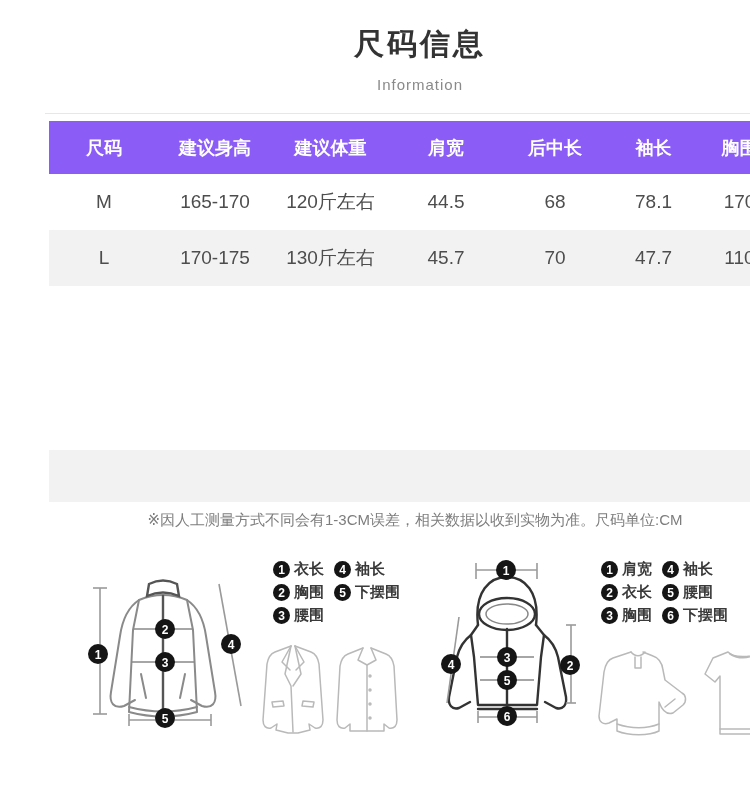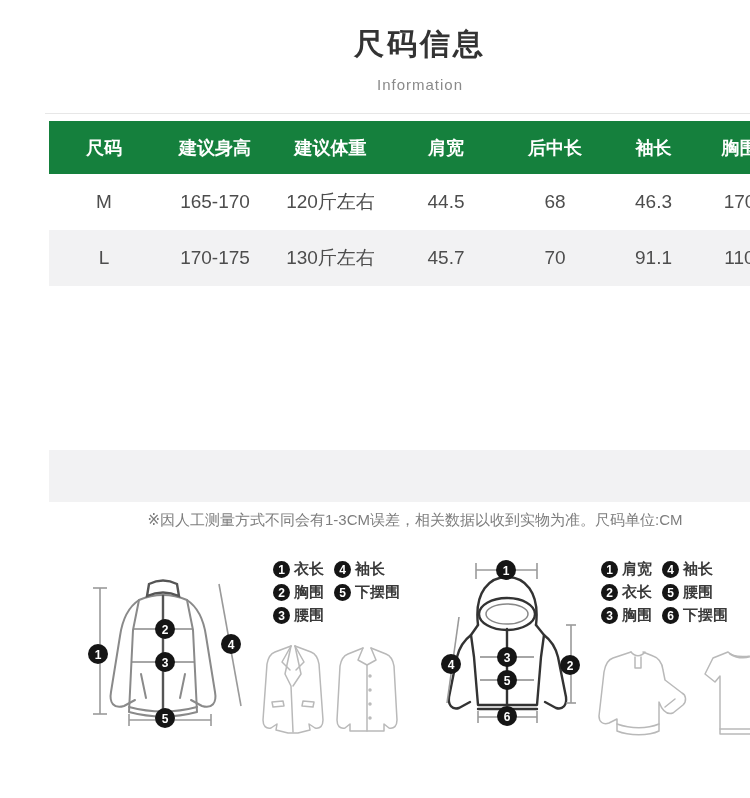--- a/index.html
+++ b/index.html
@@ -8,21 +8,21 @@
 
   
   .title{position:absolute;top:24px;left:0;width:100%;text-align:center;
          font-size:30px;font-weight:bold;color:#333;letter-spacing:3px;}
   .subtitle{position:absolute;top:76px;left:0;width:100%;text-align:center;
             font-size:15px;color:#8a8a8a;letter-spacing:1px;}
   .top-divider{position:absolute;top:113px;left:0;width:750px;height:1px;background:#e7e7e7;}
 
   
   .size-table{position:absolute;top:121px;left:4px;width:731px;border-collapse:collapse;table-layout:fixed;}
-  .size-table th{background:#15803d;color:#ffffff;font-size:18px;font-weight:600;height:51px;}
+  .size-table th{background:#8b5cf6;color:#ffffff;font-size:18px;font-weight:600;height:51px;}
   .size-table td{font-size:19px;color:#4d4d4d;height:54px;text-align:center;}
   .size-table tbody tr:nth-child(even){background:#f2f2f3;}
   .spacer-band{position:absolute;top:450px;left:4px;width:731px;height:52px;background:#f2f2f3;}
 
   
   .note{position:absolute;top:511px;left:0;width:740px;text-align:center;
         font-size:15px;color:#7d7d7d;}
   .note-suffix{position:absolute;top:506px;right:8px;font-size:20px;color:#666;}
 
   
@@ -77,30 +77,30 @@
         <th>胸围</th>
       </tr>
     </thead>
     <tbody>
       <tr>
         <td>M</td>
         <td>165-170</td>
         <td>120斤左右</td>
         <td>44.5</td>
         <td>68</td>
-        <td>46.3</td>
+        <td>78.1</td>
         <td>170</td>
       </tr>
       <tr>
         <td>L</td>
         <td>170-175</td>
         <td>130斤左右</td>
         <td>45.7</td>
         <td>70</td>
-        <td>91.1</td>
+        <td>47.7</td>
         <td>110</td>
       </tr>
     </tbody>
   </table>
 
   <div class="spacer-band"></div>
 
   <div class="note">※因人工测量方式不同会有1-3CM误差，相关数据以收到实物为准。尺码单位:CM</div>
   <div class="note-suffix">F</div>
 

